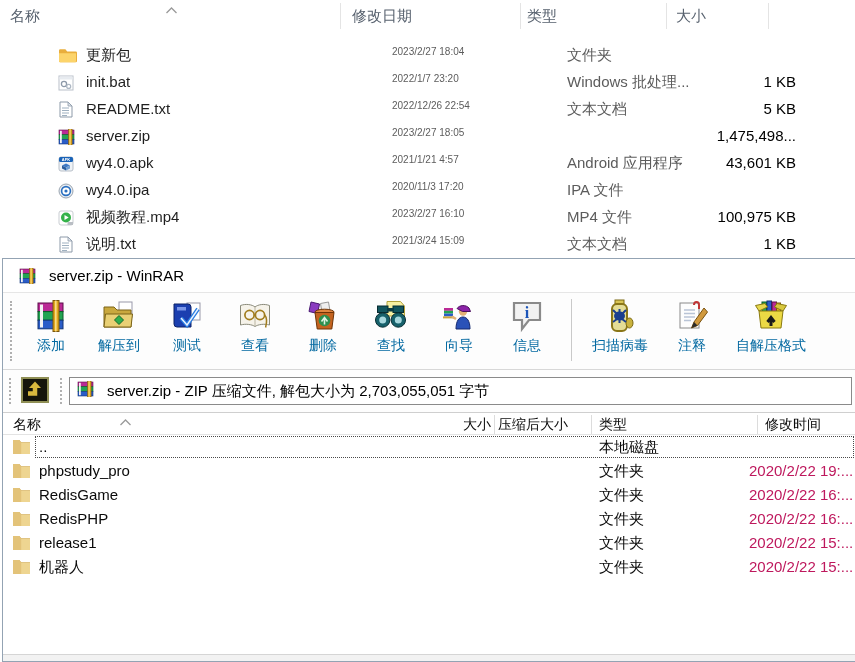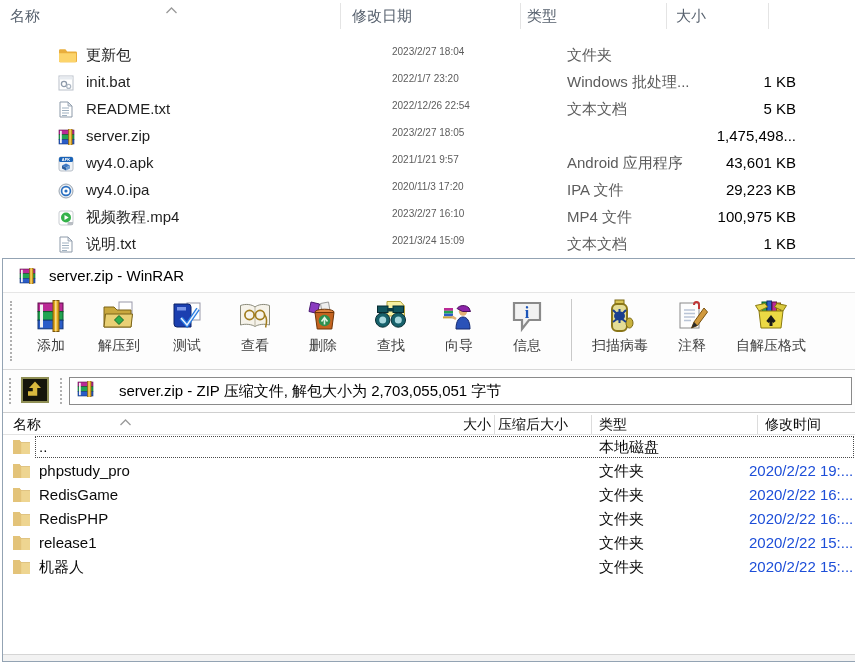--- a/index.html
+++ b/index.html
@@ -28,40 +28,40 @@
   .titlebar .tico { width:20px; height:18px; margin-right:10px; display:flex; align-items:center; }
   .titlebar .ttext { font-size:15px; color:#000; }
   .menubar { height:27px; display:flex; align-items:center; padding-left:4px; background:#fdfdfd; }
   .menu-item { font-size:15px; color:#111; padding:3px 11px; cursor:default; white-space:nowrap; }
   .toolbar { height:78px; display:flex; align-items:flex-start; padding-left:16px; gap:4px;
     background:#fdfdfd; border-top:1px solid #e6e6e6; border-bottom:1px solid #d8d8d8; position:relative; }
   .tb-grip { position:absolute; left:7px; top:8px; height:60px; width:3px; border-left:2px dotted #b0b0b0; }
   .tb-btn { width:64px; padding-top:6px; display:flex; flex-direction:column; align-items:center; background:transparent; border:none; cursor:default; }
   .tb-btn.w72 { width:72px; } .tb-btn.w84 { width:86px; }
   .tb-btn .tb-ic { width:34px; height:34px; display:flex; align-items:center; justify-content:center; }
-  .tb-btn .tb-lbl { margin-top:4px; font-size:14px; color:#404040; white-space:nowrap; }
+  .tb-btn .tb-lbl { margin-top:4px; font-size:14px; color:#0369a1; white-space:nowrap; }
   .tb-sep { width:1px; height:62px; background:#c9c9c9; margin:6px 8px 0 8px; }
 
   .addressbar { height:42px; display:flex; align-items:center; background:#fdfdfd; position:relative; }
   .ab-grip { height:26px; width:3px; border-left:2px dotted #b0b0b0; }
   .ab-grip.g1 { margin-left:6px; } .ab-grip.g2 { margin:0 6px 0 10px; }
   .up-btn { width:30px; height:27px; margin-left:8px; padding:0; background:transparent; border:none; display:flex; align-items:center; justify-content:center; cursor:default; }
-  .combo { flex:1; height:28px; margin-right:3px; border:1px solid #8a8a8a; background:#fff; display:flex; align-items:center; padding:0 7px; gap:24px; }
+  .combo { flex:1; height:28px; margin-right:3px; border:1px solid #8a8a8a; background:#fff; display:flex; align-items:center; padding:0 7px; gap:12px; }
   .combo .ctext { font-size:15px; color:#000; white-space:nowrap; overflow:hidden; }
 
   .list-header { height:23px; position:relative; background:#fff; border-top:1px solid #cfcfcf; border-bottom:1px solid #e3e3e3; }
   .list-header .col { position:absolute; top:3px; font-size:14px; color:#0a0a0a; white-space:nowrap; }
   .lh-sep { position:absolute; top:2px; height:19px; width:1px; background:#dcdcdc; }
 
   .rar-rows { position:relative; }
   .rar-row { position:relative; height:24px; }
   .rar-row .fico { position:absolute; left:9px; top:3px; }
   .rar-row .fname { position:absolute; left:36px; top:3px; font-size:15px; color:#0a0a0a; white-space:nowrap; }
   .rar-row .ftype { position:absolute; left:596px; top:3px; font-size:15px; color:#0a0a0a; white-space:nowrap; }
-  .rar-row .fdate { position:absolute; left:746px; top:3px; font-size:15px; color:#1d4ed8; white-space:nowrap; }
+  .rar-row .fdate { position:absolute; left:746px; top:3px; font-size:15px; color:#be185d; white-space:nowrap; }
   .rar-row.focused::after { content:""; position:absolute; left:32px; right:1px; top:1px; bottom:1px; border:1px dotted #4a4a4a; }
 
   .status-strip { position:absolute; left:0; right:0; bottom:0; height:7px; background:#f2f2f2; border-top:1px solid #d5d5d5; }
 </style>
 </head>
 <body>
 
 <div class="screen">
 
   <section class="explorer">
@@ -138,36 +138,35 @@
             <svg width="16" height="16" viewBox="0 0 16 16">
               <rect x="1" y="1" width="14" height="14" rx="2" fill="#eef2f6" stroke="#b9c0c9"></rect>
               <rect x="1" y="1" width="14" height="5" rx="1.5" fill="#1a63b8"></rect>
               <text x="8" y="5.1" font-size="4" fill="#fff" text-anchor="middle" font-weight="bold">APK</text>
               <path d="M4 9.5 l4 -2 4 2 -4 2 z" fill="#3e79c4"></path>
               <path d="M4 9.5 v3 l4 2 v-3 z" fill="#2c5f9e"></path>
               <path d="M12 9.5 v3 l-4 2 v-3 z" fill="#6f9fd4"></path>
             </svg>
           </span>
           <span class="fname">wy4.0.apk</span>
-          <span class="fdate">2021/1/21 9:57</span>
+          <span class="fdate">2021/1/21 4:57</span>
           <span class="ftype">Android 应用程序</span>
           <span class="fsize">43,601 KB</span>
         </div>
         <div class="ex-row">
           <span class="fico">
             <svg width="16" height="16" viewBox="0 0 16 16">
               <circle cx="8" cy="8" r="7" fill="#e9edf2" stroke="#9aa4b0"></circle>
               <circle cx="8" cy="8" r="4.4" fill="#fff" stroke="#2a6fc0" stroke-width="1.6"></circle>
               <circle cx="8" cy="8" r="1.6" fill="#2a6fc0"></circle>
             </svg>
           </span>
           <span class="fname">wy4.0.ipa</span>
           <span class="fdate">2020/11/3 17:20</span>
           <span class="ftype">IPA 文件</span>
-          <span class="fsize">29,223 KB</span>
         </div>
         <div class="ex-row">
           <span class="fico">
             <svg width="16" height="16" viewBox="0 0 16 16">
               <rect x="1" y="1" width="14" height="14" rx="2" fill="#fff" stroke="#c9cdd2"></rect>
               <circle cx="8" cy="7.5" r="5" fill="#35b24a"></circle>
               <path d="M6.5 5 l4.2 2.5 -4.2 2.5 z" fill="#fff"></path>
               <rect x="9.5" y="12" width="5.5" height="3" fill="#b9bec4"></rect>
             </svg>
           </span>

